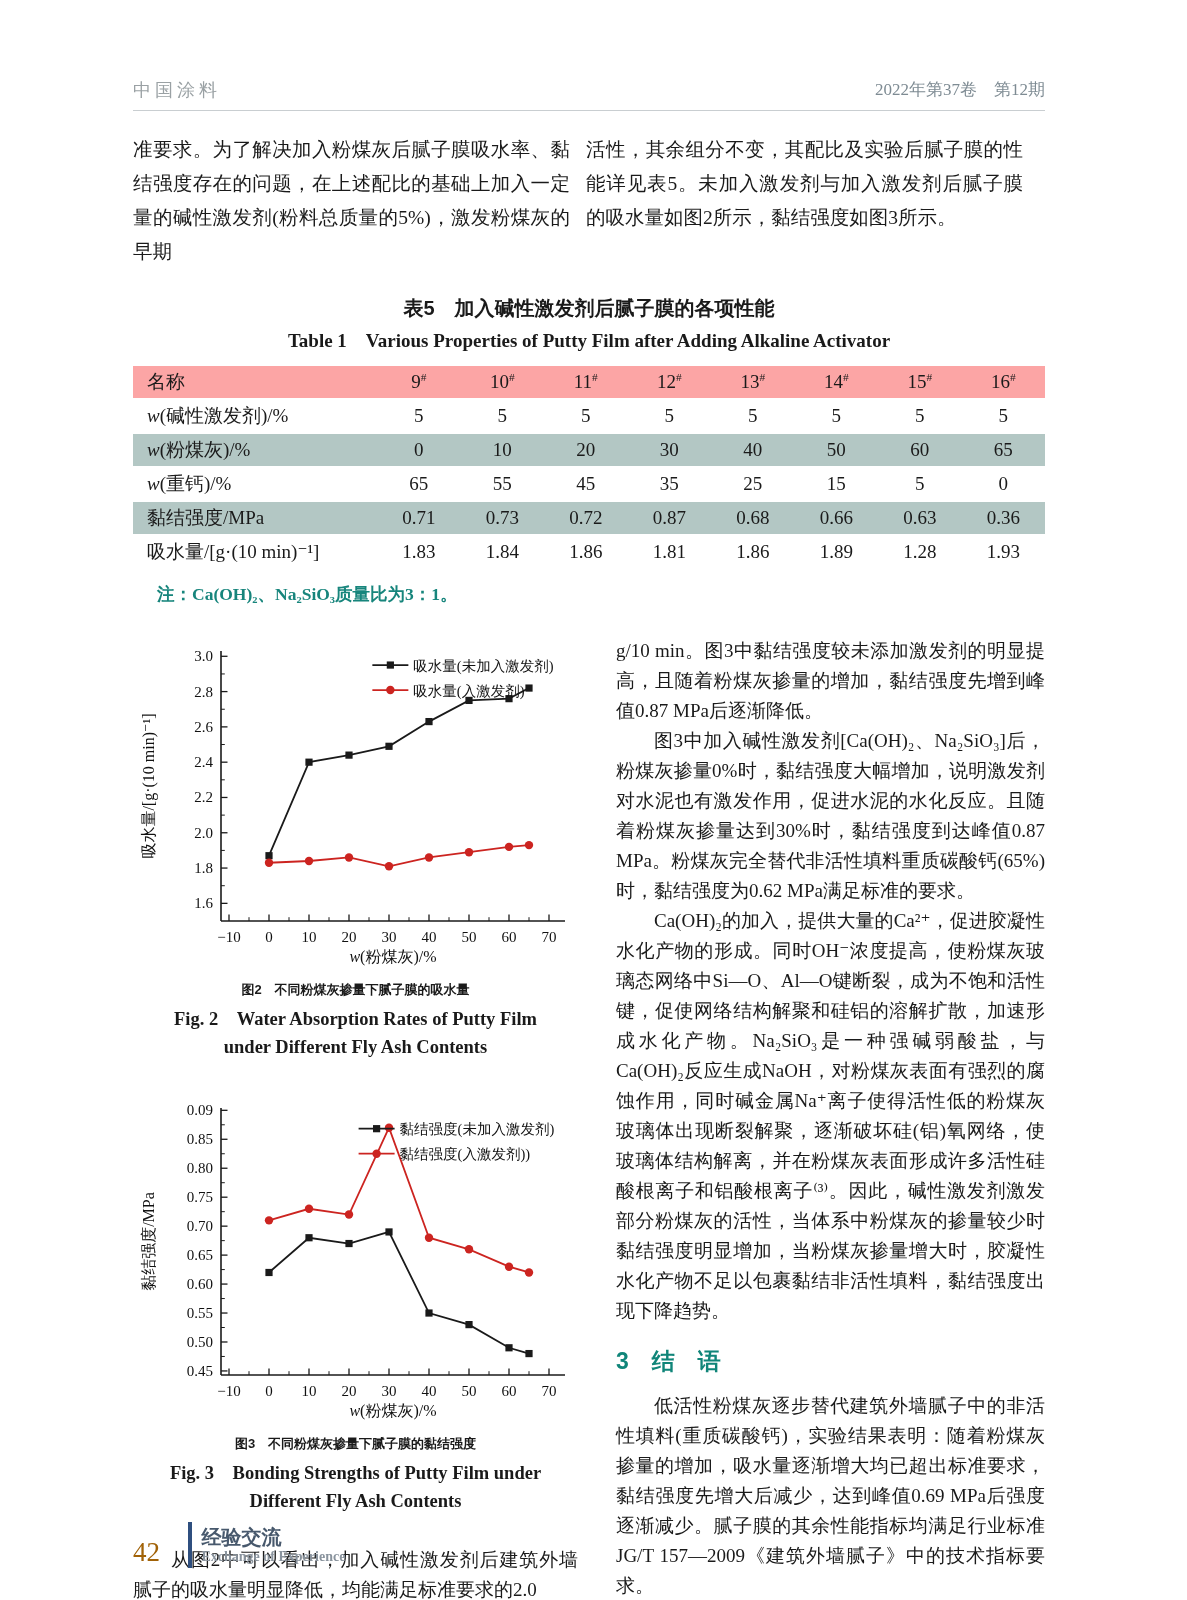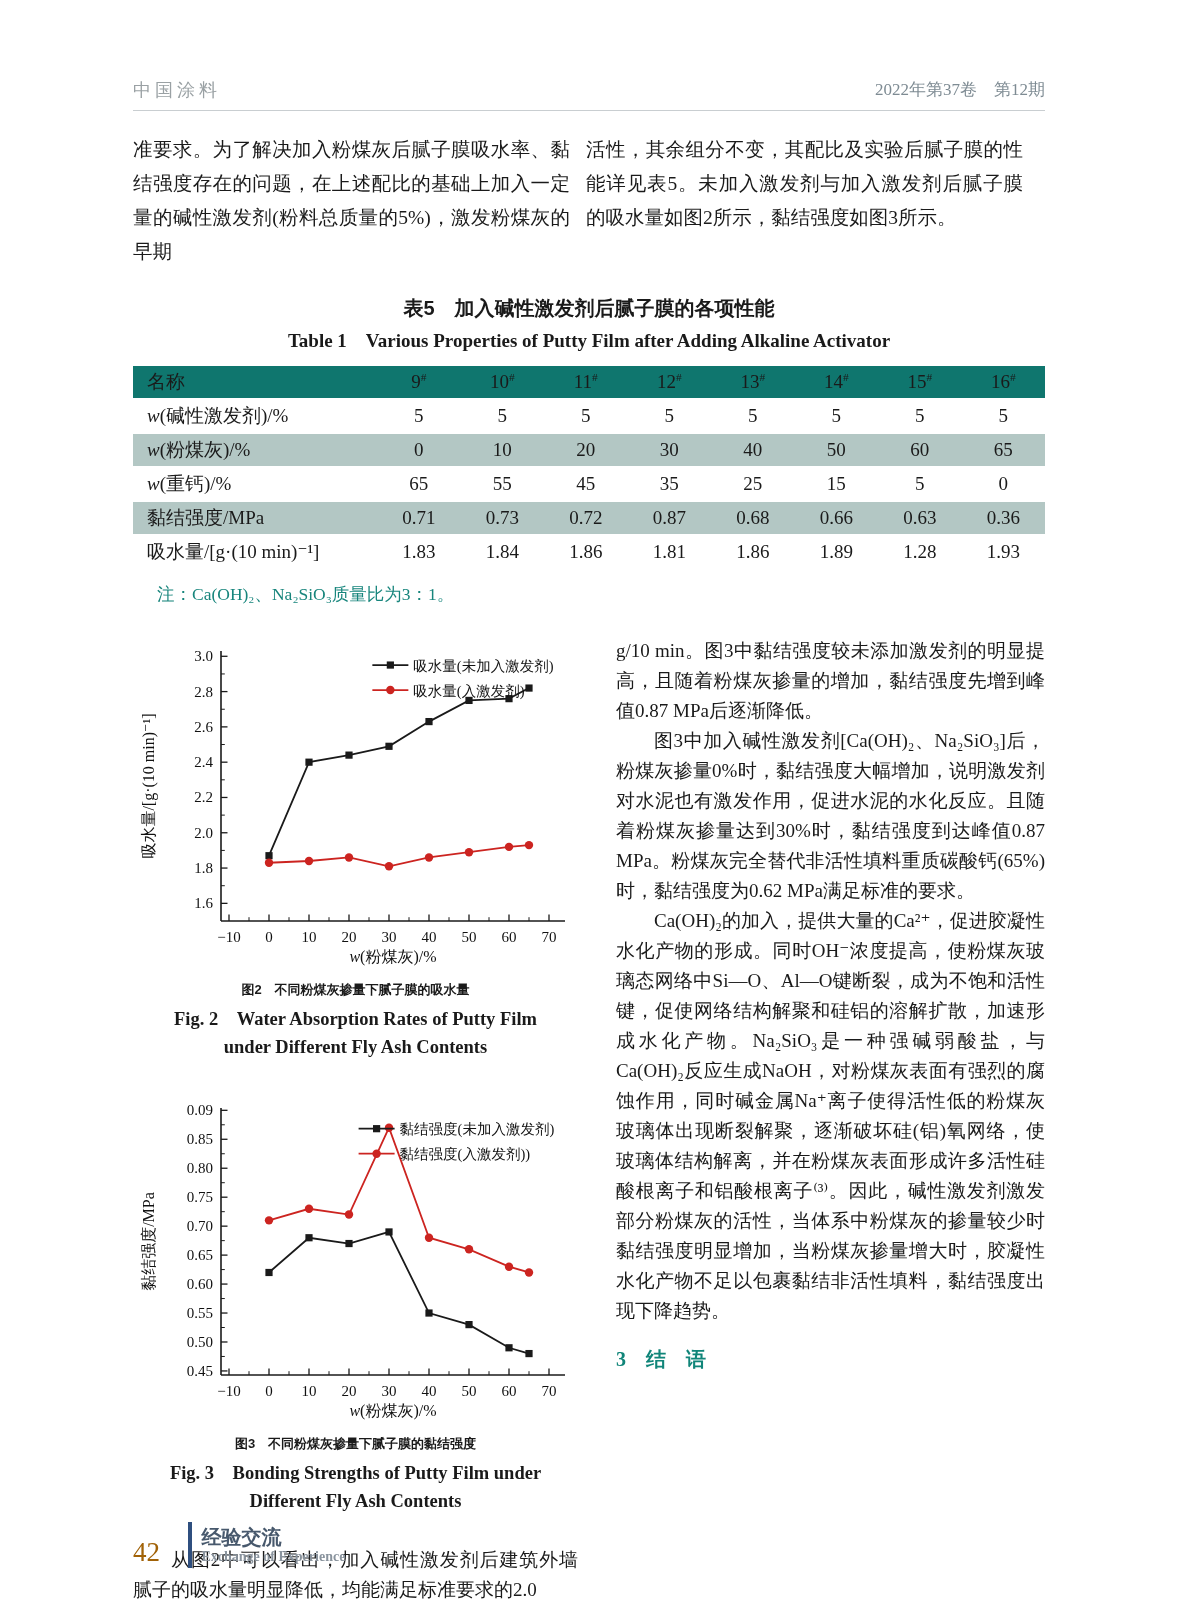--- a/index.html
+++ b/index.html
@@ -15,33 +15,33 @@
   .issue{font-size:17px;color:#7e8b93;}
   .hdr-rule{border:none;border-top:1.5px solid #c9ced1;margin:8px 0 0 0;}
   
   .two-col{display:flex;gap:16px;margin-top:22px;}
   .two-col p{width:437px;margin:0;font-size:19.5px;line-height:34px;text-align:justify;}
   
   .tbl-title-zh{margin-top:26px;text-align:center;font-family:"Liberation Sans","DejaVu Sans",sans-serif;font-weight:bold;font-size:20px;}
   .tbl-title-en{text-align:center;font-weight:bold;font-size:19px;margin-top:6px;}
   table.t5{width:100%;border-collapse:collapse;font-size:19px;margin-top:10px;}
   .t5 th,.t5 td{font-weight:normal;text-align:center;padding:3px 2px;height:25px;border-top:2px solid #fff;border-bottom:2px solid #fff;}
-  .t5 tr.hdr{background:#0f766e;}
+  .t5 tr.hdr{background:#fca5a5;}
   .t5 tr.shade{background:#b3c7c4;}
   .t5 .lbl{text-align:left;padding-left:14px;width:228px;}
   .t5 sup{font-size:0.6em;}
   .t5 i{font-family:"Liberation Serif",serif;}
-  .t5-note{color:#17857c;font-size:17.5px;margin:12px 0 0 24px;}
+  .t5-note{color:#17857c;font-size:17.5px;margin:12px 0 0 24px;font-weight:bold;}
   
   .columns{display:flex;gap:38px;margin-top:30px;}
   .col-l{width:447px;}
   .col-r{width:447px;}
   .col-r p, .col-l p.body{margin:0;font-size:19px;line-height:30px;text-align:justify;}
   .ind{text-indent:2em;}
-  h3.sec{font-family:Liberation Serif, serif;color:#108579;font-size:20px;margin:20px 0 14px 0;font-weight:bold;}
+  h3.sec{font-family:Liberation Sans, sans-serif;color:#108579;font-size:23px;margin:20px 0 14px 0;font-weight:bold;}
   
   figure{margin:0;padding:0;}
   .chart{display:block;font-family:"Liberation Serif","DejaVu Serif",serif;}
   .cap-zh{text-align:center;font-family:"Liberation Sans","DejaVu Sans",sans-serif;font-weight:bold;font-size:13px;margin-top:8px;}
   .cap-en{text-align:center;font-weight:bold;font-size:18.5px;line-height:28px;margin:6px 18px 0 18px;}
   .fig2-block{margin-top:2px;}
   .fig3-block{margin-top:34px;}
   .col-l p.body{margin-top:30px;}
   
   .footer{position:absolute;left:133px;bottom:32px;display:flex;align-items:center;}
@@ -321,20 +321,21 @@
         </figcaption>
       </figure>
       <p class="body ind">从图2中可以看出，加入碱性激发剂后建筑外墙腻子的吸水量明显降低，均能满足标准要求的2.0</p>
     </div>
 
     <div class="col-r">
       <p>g/10 min。图3中黏结强度较未添加激发剂的明显提高，且随着粉煤灰掺量的增加，黏结强度先增到峰值0.87 MPa后逐渐降低。</p>
       <p class="ind">图3中加入碱性激发剂[Ca(OH)₂、Na₂SiO₃]后，粉煤灰掺量0%时，黏结强度大幅增加，说明激发剂对水泥也有激发作用，促进水泥的水化反应。且随着粉煤灰掺量达到30%时，黏结强度到达峰值0.87 MPa。粉煤灰完全替代非活性填料重质碳酸钙(65%)时，黏结强度为0.62 MPa满足标准的要求。</p>
       <p class="ind">Ca(OH)₂的加入，提供大量的Ca²⁺，促进胶凝性水化产物的形成。同时OH⁻浓度提高，使粉煤灰玻璃态网络中Si—O、Al—O键断裂，成为不饱和活性键，促使网络结构解聚和硅铝的溶解扩散，加速形成水化产物。Na₂SiO₃是一种强碱弱酸盐，与Ca(OH)₂反应生成NaOH，对粉煤灰表面有强烈的腐蚀作用，同时碱金属Na⁺离子使得活性低的粉煤灰玻璃体出现断裂解聚，逐渐破坏硅(铝)氧网络，使玻璃体结构解离，并在粉煤灰表面形成许多活性硅酸根离子和铝酸根离子⁽³⁾。因此，碱性激发剂激发部分粉煤灰的活性，当体系中粉煤灰的掺量较少时黏结强度明显增加，当粉煤灰掺量增大时，胶凝性水化产物不足以包裹黏结非活性填料，黏结强度出现下降趋势。</p>
       <h3 class="sec">3　结　语</h3>
+      <p class="ind">低活性粉煤灰逐步替代建筑外墙腻子中的非活性填料(重质碳酸钙)，实验结果表明：随着粉煤灰掺量的增加，吸水量逐渐增大均已超出标准要求，黏结强度先增大后减少，达到峰值0.69 MPa后强度逐渐减少。腻子膜的其余性能指标均满足行业标准JG/T 157—2009《建筑外墙腻子》中的技术指标要求。</p>
 
     </div>
   </div>
 
 </div>
 
 <div class="footer">
   <span class="pageno">42</span>
   <span class="foot-bar"></span>
   <span>

